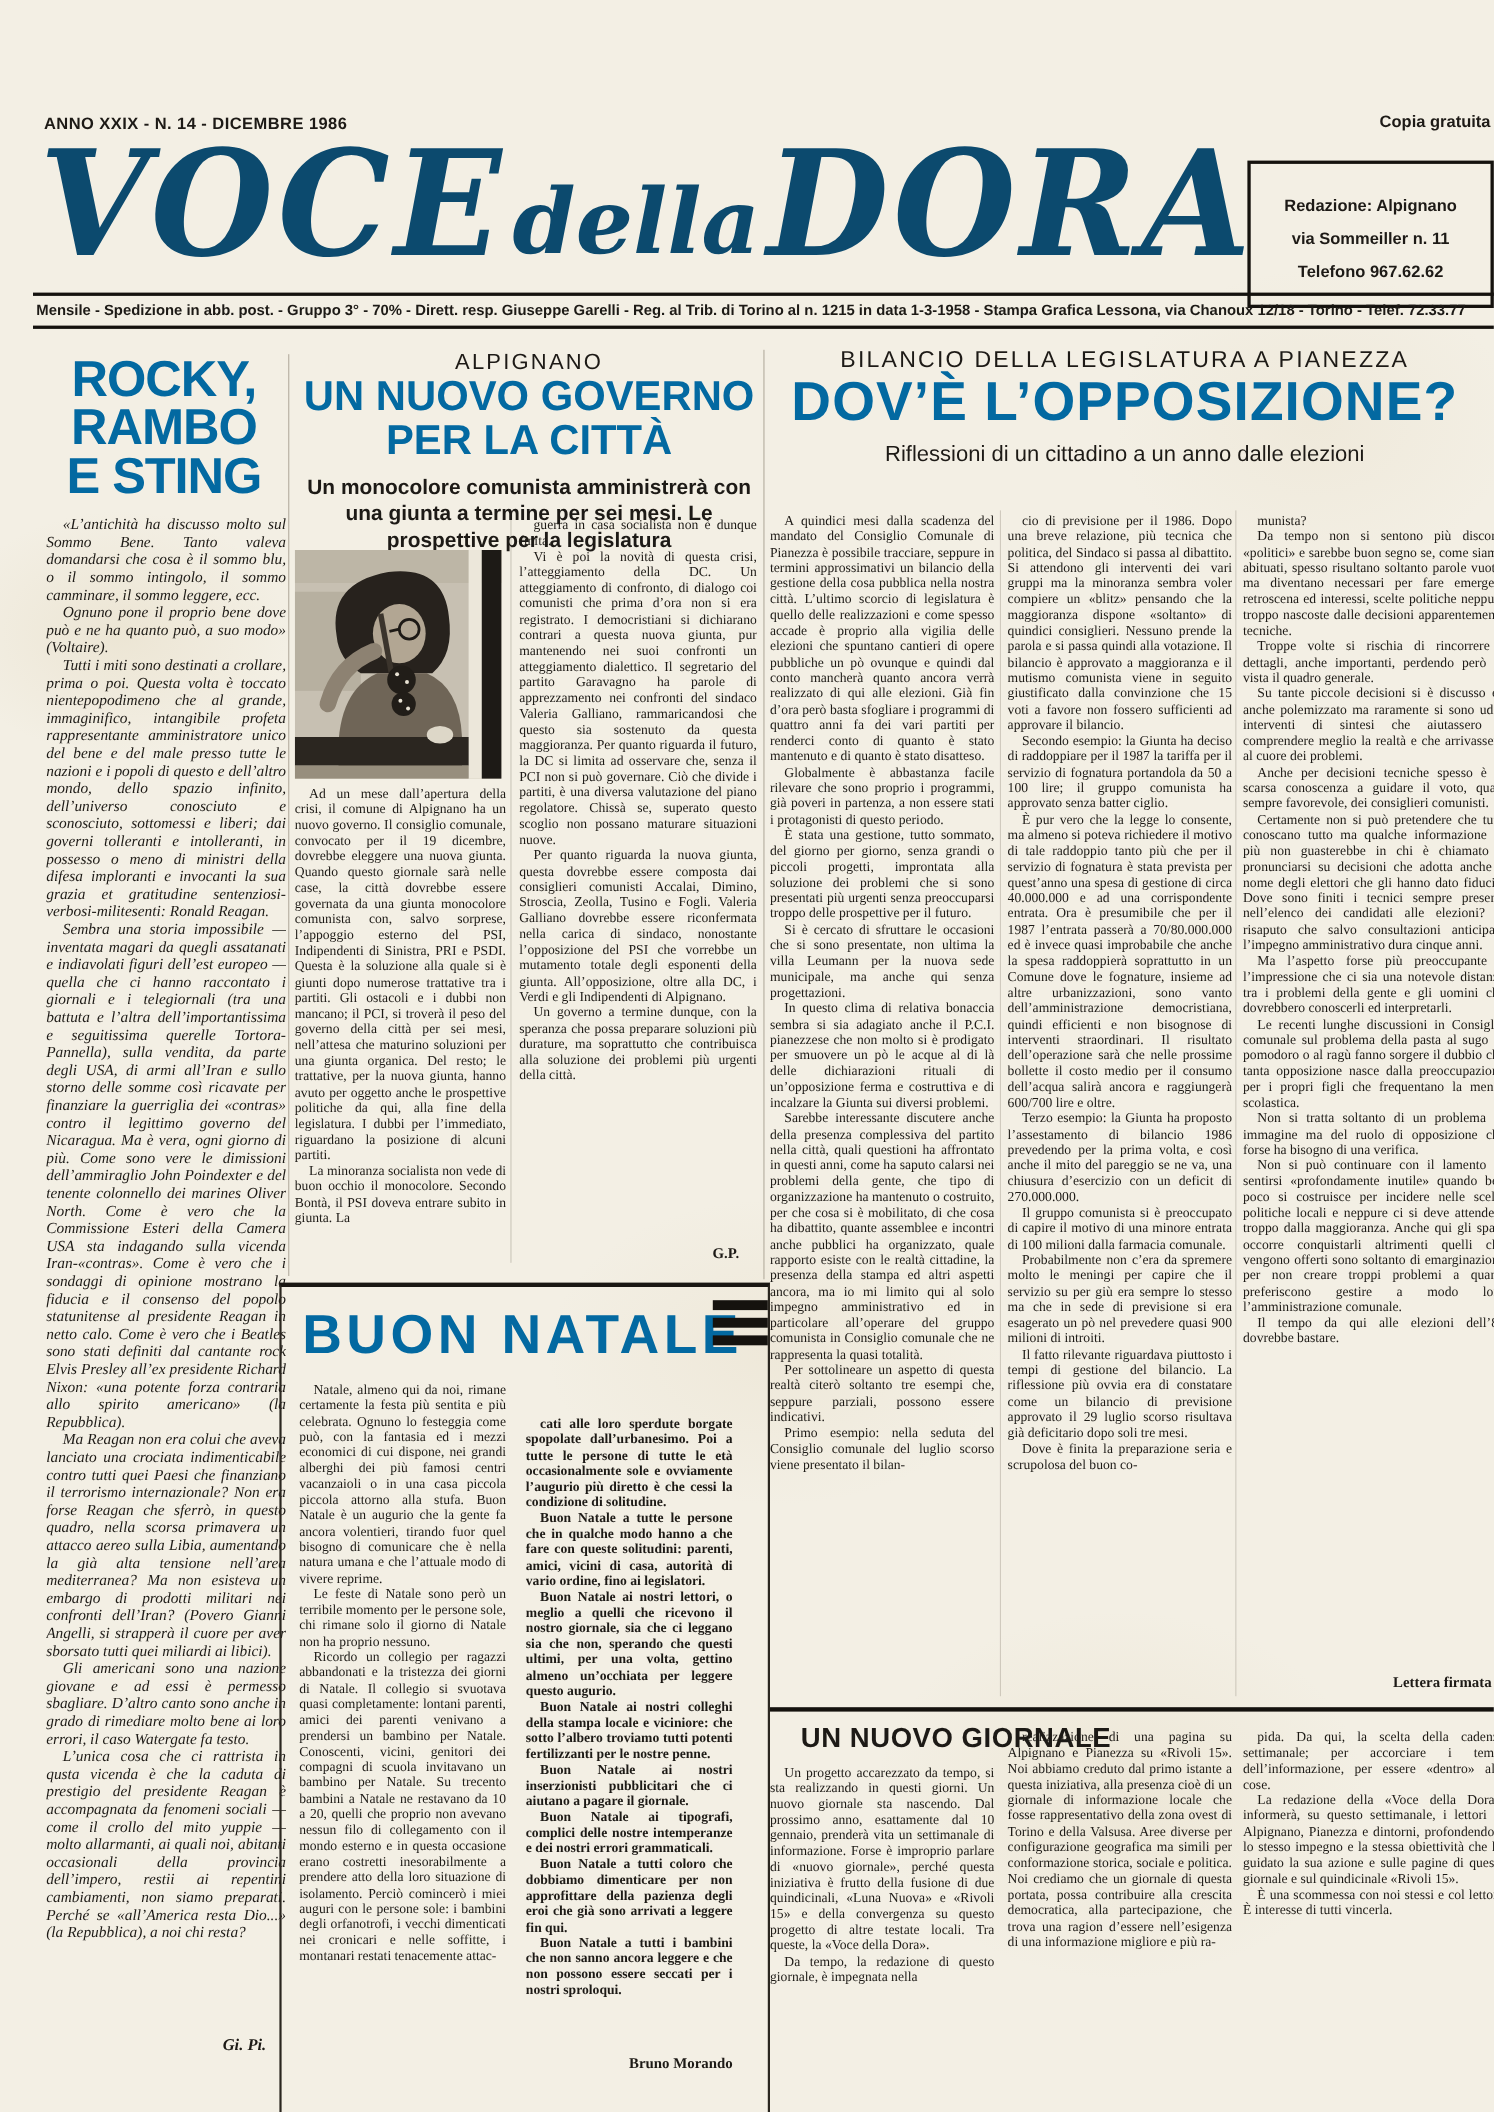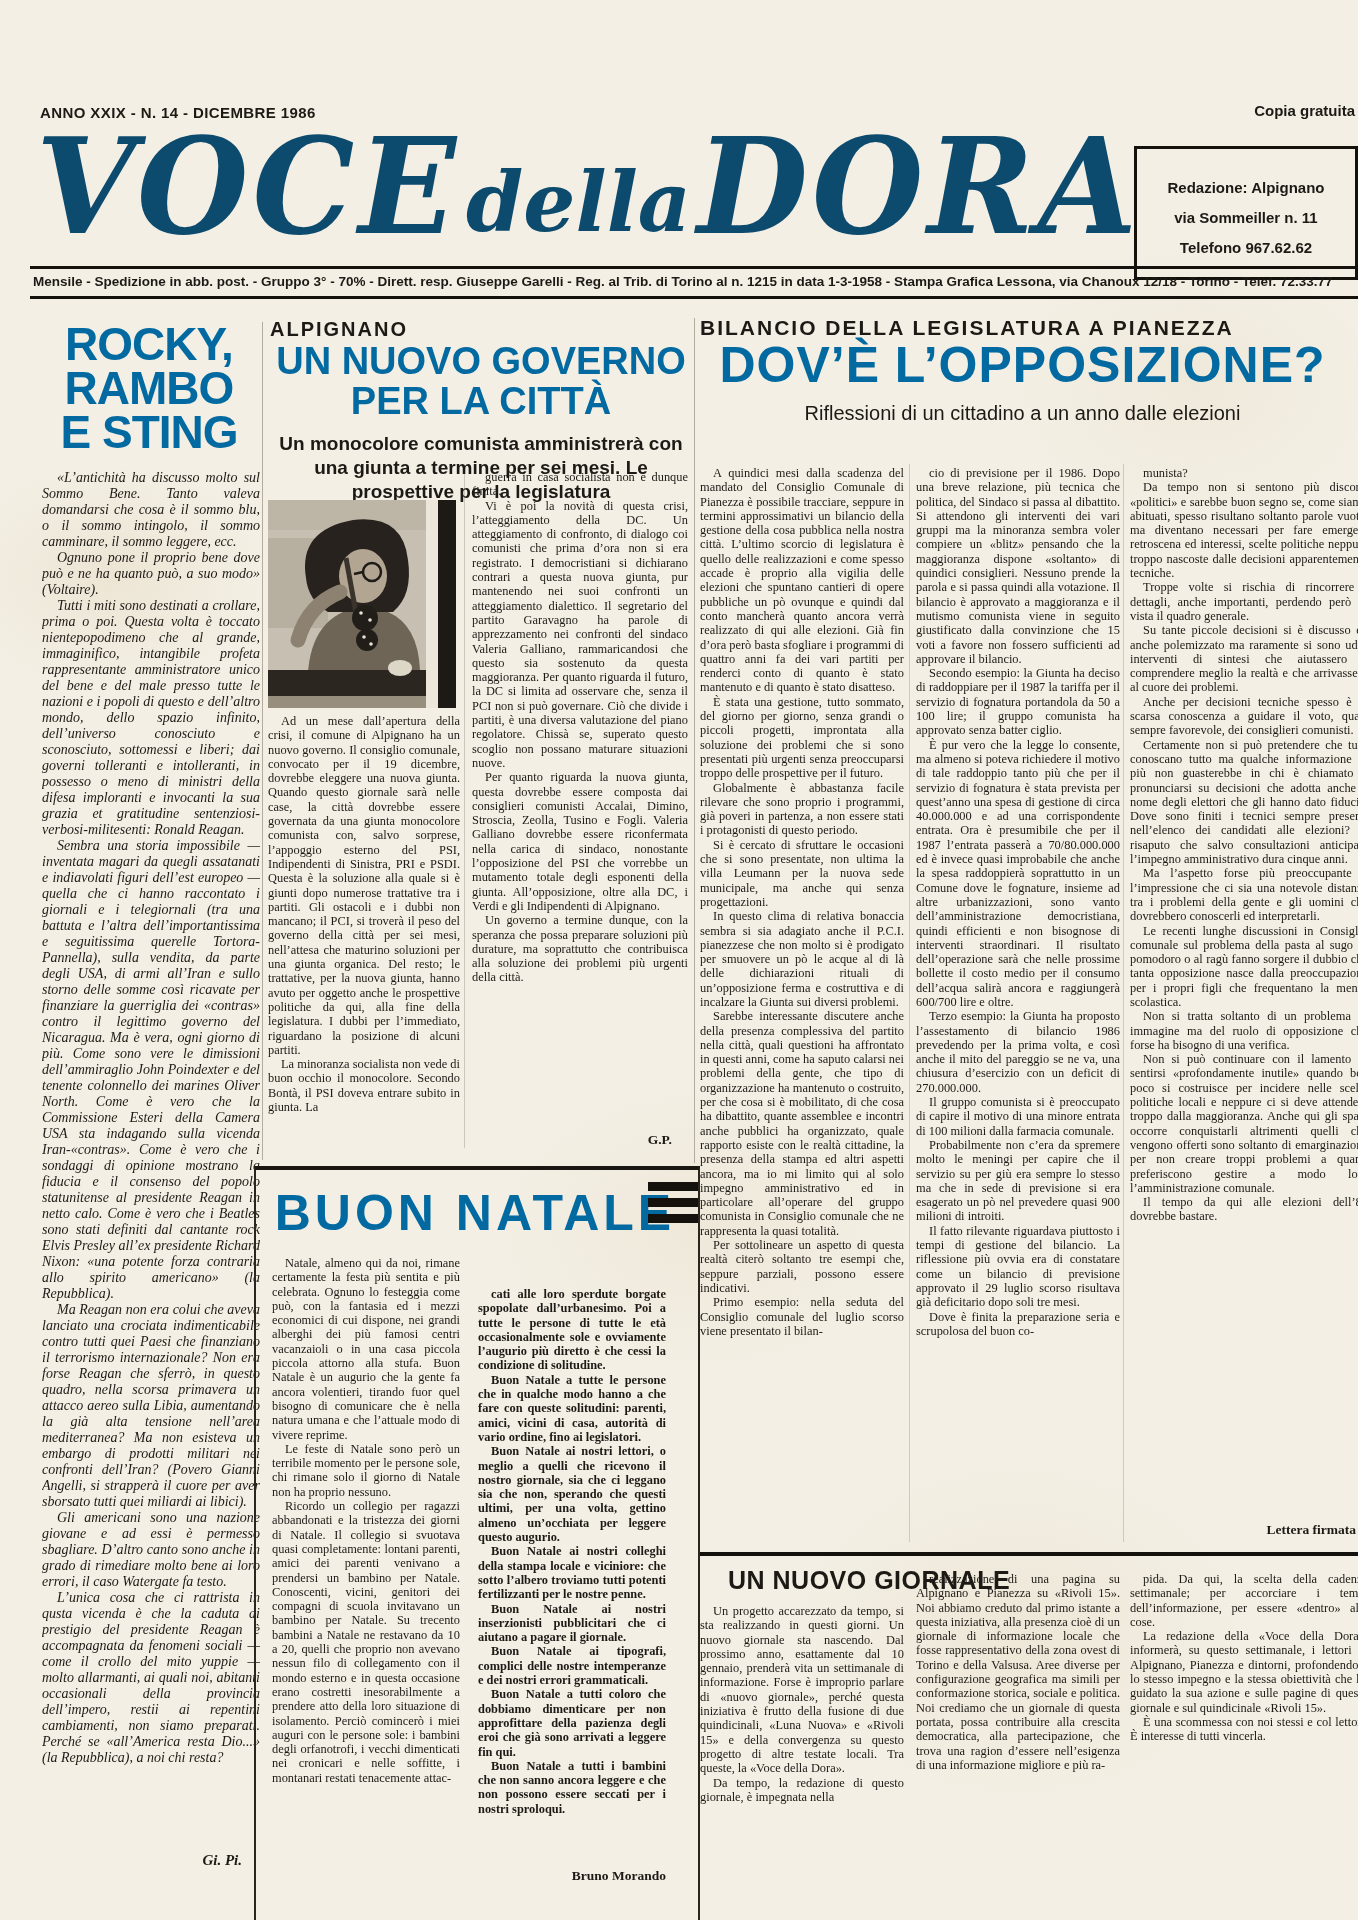--- a/index.html
+++ b/index.html
@@ -17,21 +17,21 @@
   .masthead{display:flex;align-items:baseline;justify-content:space-between;width:1092px;
     color:#0c4a6e;font-family:"DejaVu Serif",serif;font-style:italic;line-height:1;}
   .mast-big{font-size:128px;font-weight:bold;letter-spacing:4px;transform:scaleY(1.04);}
   .mast-small{font-size:82px;font-weight:bold;padding:0 6px;}
   .redbox{border:3px solid #15120e;width:218px;height:104px;text-align:center;
     font-family:"Liberation Sans",sans-serif;font-weight:bold;font-size:15px;line-height:30px;padding-top:24px;}
   .rule{background:#15120e;}
   .imprint{font-family:"Liberation Sans",sans-serif;font-weight:bold;font-size:13.5px;
     white-space:nowrap;width:1328px;overflow:hidden;}
   
-  .kicker{font-family:"Liberation Sans",sans-serif;font-size:20px;letter-spacing:2px;text-align:left;font-weight:bold;}
+  .kicker{font-family:"Liberation Sans",sans-serif;font-size:20px;letter-spacing:2px;text-align:center;}
   .headline{font-family:"Liberation Sans",sans-serif;font-weight:bold;text-align:center;color:#0369a1;}
   .rocky-head{font-size:46px;line-height:.96;letter-spacing:-1px;text-align:center;}
   .rocky-head p{margin:0;}
   .alp-head{font-size:38px;line-height:1.04;letter-spacing:0;}
   .opp-head{font-size:50px;line-height:1;letter-spacing:1px;}
   .nat-head{font-size:50px;letter-spacing:4px;}
   .subhead{font-family:"Liberation Sans",sans-serif;font-weight:bold;font-size:19px;line-height:1.25;text-align:center;}
   .subhead2{font-family:"Liberation Sans",sans-serif;font-size:20px;text-align:center;}
   .gio-head{font-family:"Liberation Sans",sans-serif;font-weight:bold;font-size:25px;letter-spacing:.5px;}
   
@@ -149,22 +149,22 @@
     <p>Buon Natale a tutti i bambini che non sanno ancora leggere e che non possono essere seccati per i nostri sproloqui.</p>
   </div>
 <div class="abs sig" style="left:478px;top:1862px;width:188px;">Bruno Morando</div>
 
 <div class="abs kicker" style="left:700px;top:316px;width:645px;font-size:21px;">BILANCIO DELLA LEGISLATURA A PIANEZZA</div>
 <div class="abs headline opp-head" style="left:700px;top:340px;width:645px;">DOV’È L’OPPOSIZIONE?</div>
 <div class="abs subhead2" style="left:700px;top:402px;width:645px;">Riflessioni di un cittadino a un anno dalle elezioni</div>
 
 <div class="abs bodycol" style="left:700px;top:466px;width:204px;height:1078px;">
     <p>A quindici mesi dalla scadenza del mandato del Consiglio Comunale di Pianezza è possibile tracciare, seppure in termini approssimativi un bilancio della gestione della cosa pubblica nella nostra città. L’ultimo scorcio di legislatura è quello delle realizzazioni e come spesso accade è proprio alla vigilia delle elezioni che spuntano cantieri di opere pubbliche un pò ovunque e quindi dal conto mancherà quanto ancora verrà realizzato di qui alle elezioni. Già fin d’ora però basta sfogliare i programmi di quattro anni fa dei vari partiti per renderci conto di quanto è stato mantenuto e di quanto è stato disatteso.</p>
+    <p>Globalmente è abbastanza facile rilevare che sono proprio i programmi, già poveri in partenza, a non essere stati i protagonisti di questo periodo.</p>
     <p>È stata una gestione, tutto sommato, del giorno per giorno, senza grandi o piccoli progetti, improntata alla soluzione dei problemi che si sono presentati più urgenti senza preoccuparsi troppo delle prospettive per il futuro.</p>
-    <p>Globalmente è abbastanza facile rilevare che sono proprio i programmi, già poveri in partenza, a non essere stati i protagonisti di questo periodo.</p>
     <p>Si è cercato di sfruttare le occasioni che si sono presentate, non ultima la villa Leumann per la nuova sede municipale, ma anche qui senza progettazioni.</p>
     <p>In questo clima di relativa bonaccia sembra si sia adagiato anche il P.C.I. pianezzese che non molto si è prodigato per smuovere un pò le acque al di là delle dichiarazioni rituali di un’opposizione ferma e costruttiva e di incalzare la Giunta sui diversi problemi.</p>
     <p>Sarebbe interessante discutere anche della presenza complessiva del partito nella città, quali questioni ha affrontato in questi anni, come ha saputo calarsi nei problemi della gente, che tipo di organizzazione ha mantenuto o costruito, per che cosa si è mobilitato, di che cosa ha dibattito, quante assemblee e incontri anche pubblici ha organizzato, quale rapporto esiste con le realtà cittadine, la presenza della stampa ed altri aspetti ancora, ma io mi limito qui al solo impegno amministrativo ed in particolare all’operare del gruppo comunista in Consiglio comunale che ne rappresenta la quasi totalità.</p>
     <p>Per sottolineare un aspetto di questa realtà citerò soltanto tre esempi che, seppure parziali, possono essere indicativi.</p>
     <p>Primo esempio: nella seduta del Consiglio comunale del luglio scorso viene presentato il bilan-</p>
   </div>
 <div class="abs bodycol" style="left:916px;top:466px;width:204px;height:1078px;">
     <p>cio di previsione per il 1986. Dopo una breve relazione, più tecnica che politica, del Sindaco si passa al dibattito. Si attendono gli interventi dei vari gruppi ma la minoranza sembra voler compiere un «blitz» pensando che la maggioranza dispone «soltanto» di quindici consiglieri. Nessuno prende la parola e si passa quindi alla votazione. Il bilancio è approvato a maggioranza e il mutismo comunista viene in seguito giustificato dalla convinzione che 15 voti a favore non fossero sufficienti ad approvare il bilancio.</p>
     <p>Secondo esempio: la Giunta ha deciso di raddoppiare per il 1987 la tariffa per il servizio di fognatura portandola da 50 a 100 lire; il gruppo comunista ha approvato senza batter ciglio.</p>
     <p>È pur vero che la legge lo consente, ma almeno si poteva richiedere il motivo di tale raddoppio tanto più che per il servizio di fognatura è stata prevista per quest’anno una spesa di gestione di circa 40.000.000 e ad una corrispondente entrata. Ora è presumibile che per il 1987 l’entrata passerà a 70/80.000.000 ed è invece quasi improbabile che anche la spesa raddoppierà soprattutto in un Comune dove le fognature, insieme ad altre urbanizzazioni, sono vanto dell’amministrazione democristiana, quindi efficienti e non bisognose di interventi straordinari. Il risultato dell’operazione sarà che nelle prossime bollette il costo medio per il consumo dell’acqua salirà ancora e raggiungerà 600/700 lire e oltre.</p>

